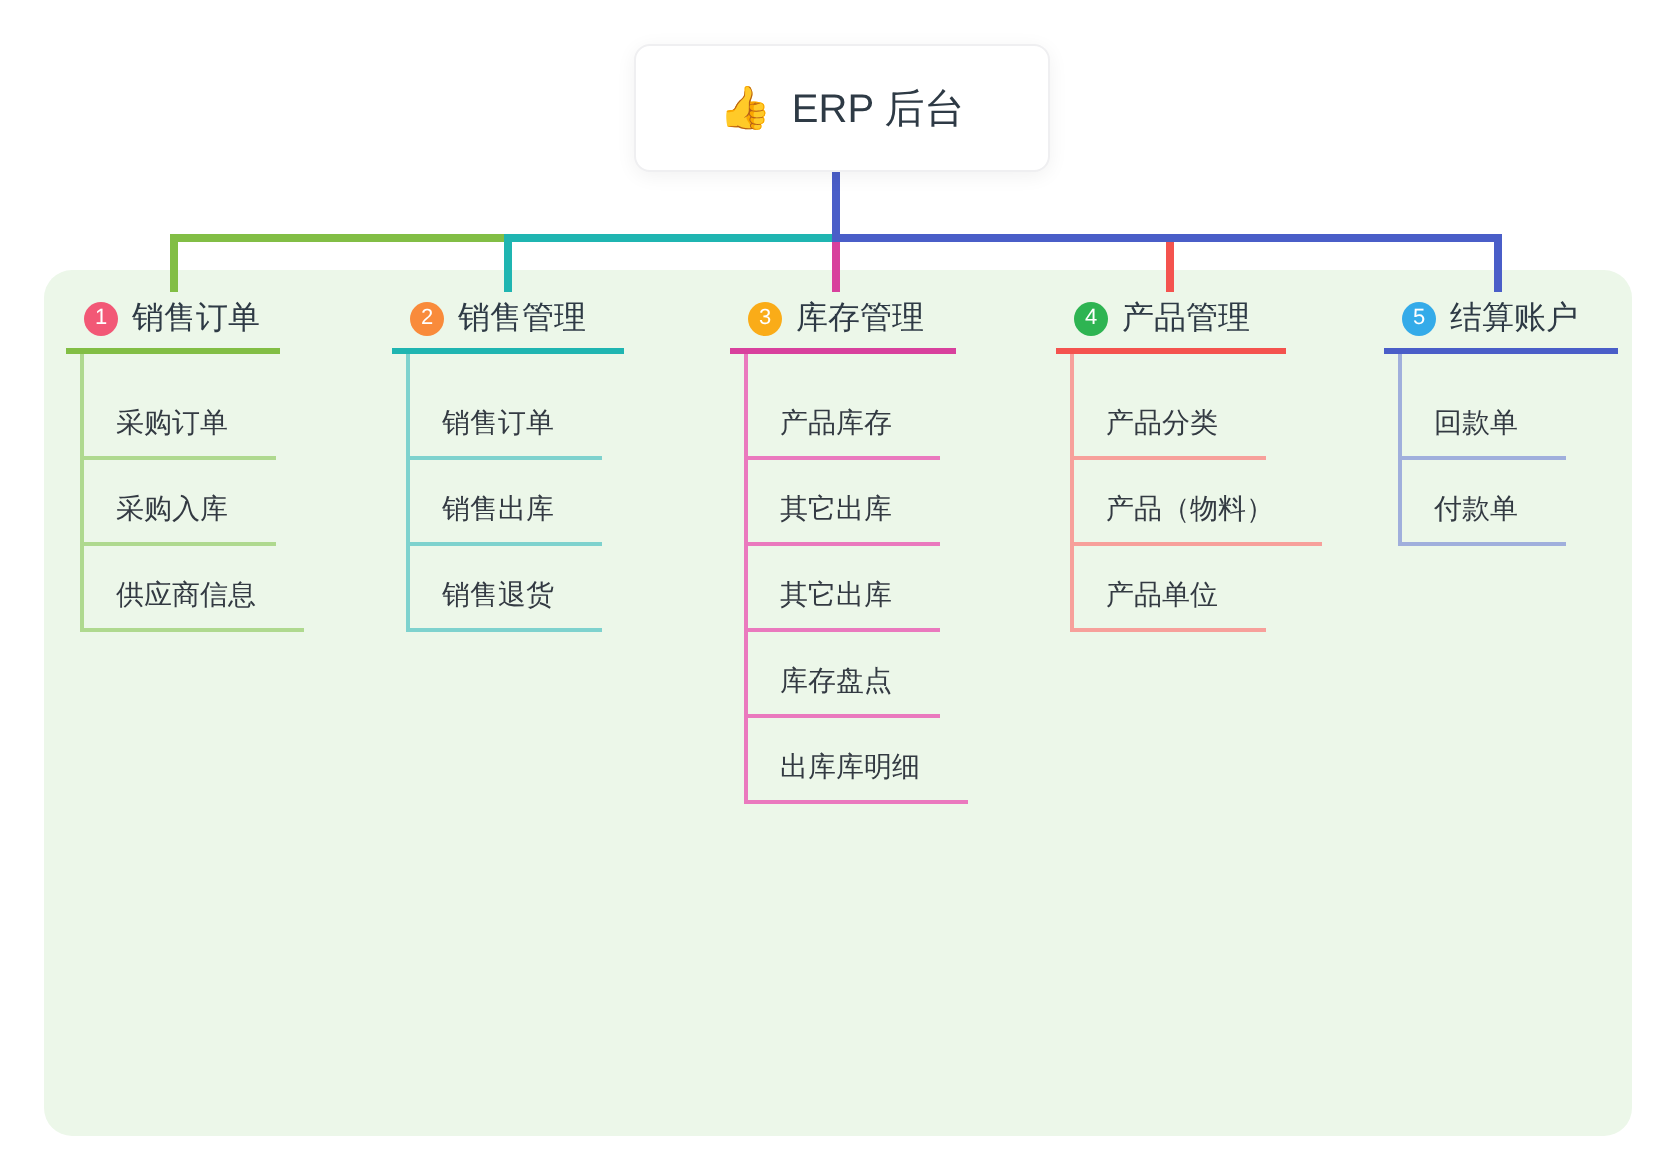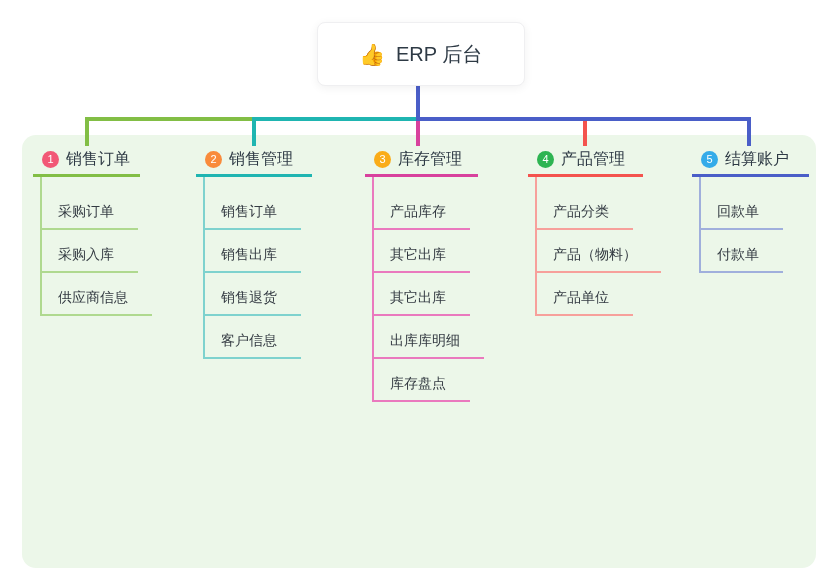--- a/index.html
+++ b/index.html
@@ -103,45 +103,42 @@
         <div class="items">
           <div class="item">
             <span class="item-label">销售订单</span>
           </div>
           <div class="item">
             <span class="item-label">销售出库</span>
           </div>
           <div class="item">
             <span class="item-label">销售退货</span>
           </div>
-          <div class="item">
-            <span class="item-label">客户信息</span>
-          </div>
         </div>
       </div>
       <div class="branch b2" style="--main: #D8419D; --light: #EA79BE; --badge: #FAAC18;">
         <div class="branch-title">
           <span class="badge">3</span>
           <span class="branch-label">库存管理</span>
         </div>
         <div class="items">
           <div class="item">
             <span class="item-label">产品库存</span>
           </div>
           <div class="item">
             <span class="item-label">其它出库</span>
           </div>
           <div class="item">
             <span class="item-label">其它出库</span>
           </div>
           <div class="item">
-            <span class="item-label">出库库明细</span>
+            <span class="item-label">库存盘点</span>
           </div>
           <div class="item">
-            <span class="item-label">库存盘点</span>
+            <span class="item-label">出库库明细</span>
           </div>
         </div>
       </div>
       <div class="branch b3" style="--main: #F4534E; --light: #F7A09B; --badge: #2EB452;">
         <div class="branch-title">
           <span class="badge">4</span>
           <span class="branch-label">产品管理</span>
         </div>
         <div class="items">
           <div class="item">

